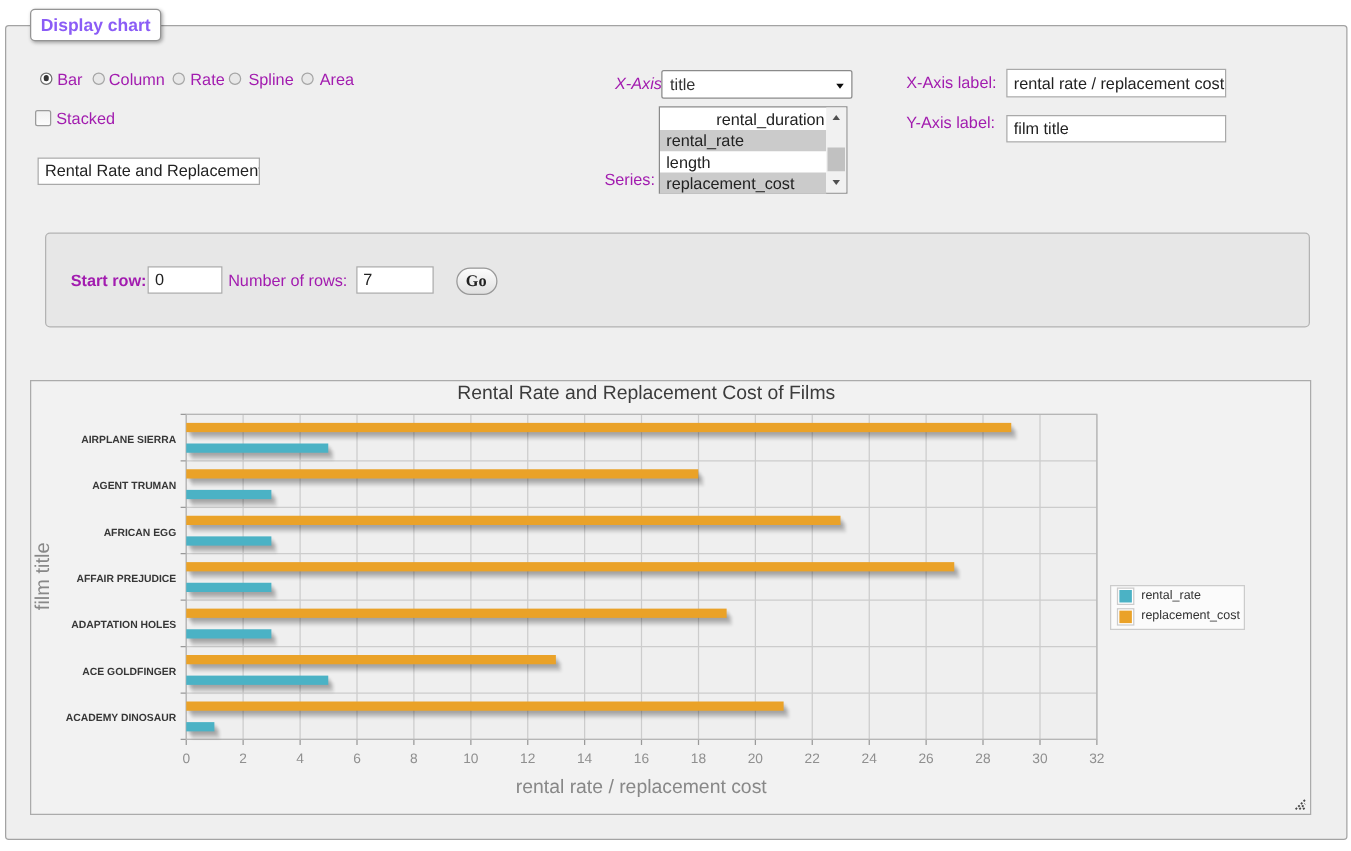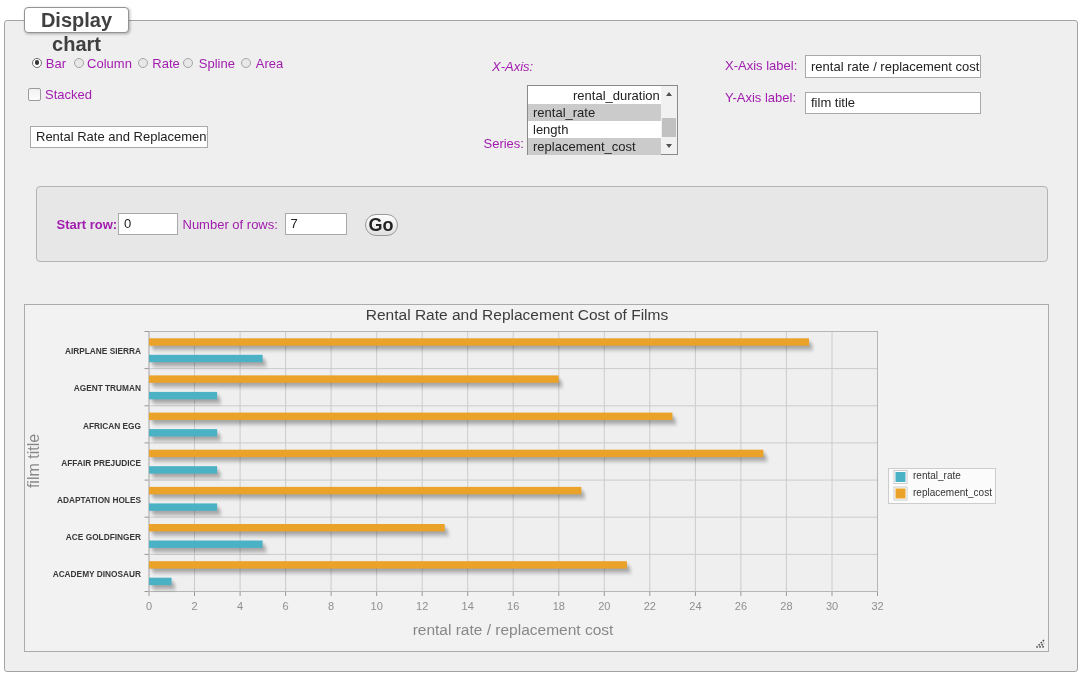--- a/index.html
+++ b/index.html
@@ -13,39 +13,43 @@
          background:#e8e8e8; }
 .radio.on { border-color:#6e6e6e; background:#fff; }
 .radio.on::after { content:""; position:absolute; left:1.8px; top:1.8px; width:4.4px; height:4.4px;
                    border-radius:50%; background:#343434; }
 .opt { position:absolute; left:0; width:133px; height:17px; font-size:13px; color:#222;
        line-height:17px; padding-left:5px; }
 </style></head>
 <body>
 <div id="page">
   <div class="abs" style="left:4px; top:20px; width:1074px; height:652px; border:1px solid #a3a3a3; border-radius:3px; background:#efefef;"></div>
-  <div class="abs" style="left:24px; top:7px; width:105px; height:26px; background:#fff; border:1px solid #949494; border-radius:4px; box-shadow:1px 1px 3px rgba(0,0,0,0.3); font-weight:bold; font-size:20px; color:#404040; text-align:center; line-height:24px;">Display chart</div>
+  <div class="abs" style="left:24px; top:7px; width:105px; height:26px; background:#fff; border:1px solid #949494; border-radius:4px; box-shadow:1px 1px 3px rgba(0,0,0,0.3); font-weight:bold; font-size:14px; color:#8b5cf6; text-align:center; line-height:24px;">Display chart</div>
 
   <span class="radio on" style="left:32px; top:57.5px;"></span>
     <span class="lbl" style="left:45.8px; top:56.5px;">Bar</span>
   <span class="radio" style="left:74px; top:57.5px;"></span>
     <span class="lbl" style="left:87.1px; top:56.5px;">Column</span>
   <span class="radio" style="left:137.5px; top:57.5px;"></span>
     <span class="lbl" style="left:152.3px; top:56.5px;">Rate</span>
   <span class="radio" style="left:183.3px; top:57.5px;"></span>
     <span class="lbl" style="left:198.8px; top:56.5px;">Spline</span>
   <span class="radio" style="left:240.5px; top:57.5px;"></span>
     <span class="lbl" style="left:255.8px; top:56.5px;">Area</span>
 
   <span class="abs" style="left:28px; top:88px; width:12.5px; height:12.5px; border:1px solid #9b9b9b; border-radius:2px; background:linear-gradient(#f1f1f1,#fcfcfc);"></span>
   <span class="lbl" style="left:45px; top:87.5px;">Stacked</span>
 
   <div class="inp" style="left:30px; top:126px; width:178px; height:22px; line-height:20px;">Rental Rate and Replacement Cost of Films</div>
 
   <span class="lbl" style="left:492px; top:60.3px;font-style:italic;">X-Axis:</span>
+  <div class="abs" style="left:529px; top:56px; width:153px; height:23px; background:#fff; border:1px solid #8a8a8a; border-radius:2px;">
+    <span style="position:absolute; left:6px; top:4px; font-size:13px; line-height:13px; color:#333;">title</span>
+    <span style="position:absolute; right:6px; top:10px; width:0; height:0; border-left:3.2px solid transparent; border-right:3.2px solid transparent; border-top:4.3px solid #0c0c0c;"></span>
+  </div>
 
   <span class="lbl" style="left:483.5px; top:137px;">Series:</span>
   <div class="abs" style="left:527px; top:85px; width:151px; height:70px; background:#fff; border:1px solid #8a8a8a;">
     <div class="opt" style="top:0.5px;margin-left:40px;">rental_duration</div>
     <div class="opt" style="top:17.5px; background:#cbcbcb;">rental_rate</div>
     <div class="opt" style="top:34.5px;">length</div>
     <div class="opt" style="top:51.5px; background:#cbcbcb;">replacement_cost</div>
     <div style="position:absolute; right:0; top:0; width:16px; height:68px; background:#f1f1f1;">
       <span style="position:absolute; left:4.5px; top:6px; width:0; height:0; border-left:3.5px solid transparent; border-right:3.5px solid transparent; border-bottom:4px solid #505050;"></span>
       <span style="position:absolute; left:4.5px; bottom:6px; width:0; height:0; border-left:3.5px solid transparent; border-right:3.5px solid transparent; border-top:4px solid #505050;"></span>
@@ -56,21 +60,21 @@
   <span class="lbl" style="left:725px; top:58.5px;">X-Axis label:</span>
   <div class="inp" style="left:805px; top:55px; width:176px; height:23px; line-height:21px;">rental rate / replacement cost</div>
   <span class="lbl" style="left:725px; top:91px;">Y-Axis label:</span>
   <div class="inp" style="left:805px; top:91.5px; width:176px; height:22px; line-height:20px;">film title</div>
 
   <div class="abs" style="left:35.5px; top:186px; width:1012px; height:76px; background:#e7e7e7; border:1px solid #b3b3b3; border-radius:4px;"></div>
   <span class="lbl" style="left:56.5px; top:218px;font-weight:bold;">Start row:</span>
   <div class="inp" style="left:118px; top:213px; width:60px; height:22px; line-height:20px;">0</div>
   <span class="lbl" style="left:182.5px; top:218px;">Number of rows:</span>
   <div class="inp" style="left:284.5px; top:213px; width:62px; height:22px; line-height:20px;">7</div>
-  <div class="abs" style="left:364.5px; top:213.5px; width:33px; height:22px; border:1px solid #999; border-radius:11px; background:linear-gradient(#fdfdfd,#e0e0e0); font-size:18px; font-weight:bold; color:#222; text-align:center; line-height:20px;">Go</div>
+  <div class="abs" style="left:364.5px; top:213.5px; width:33px; height:22px; border:1px solid #999; border-radius:11px; background:linear-gradient(#fdfdfd,#e0e0e0); font-size:13px; font-weight:bold; color:#222; text-align:center; line-height:20px;font-family:Liberation Serif, serif;">Go</div>
 
   <div class="abs" style="left:24px; top:304px; width:1025px; height:348px; background:#f2f2f2; border:1px solid #ababab;"><svg width="1024" height="348" viewBox="0 0 1024 348" font-family="&quot;Liberation Sans&quot;,sans-serif">
         <defs>
           <filter id="blur" x="-10%" y="-60%" width="130%" height="260%">
             <feGaussianBlur stdDeviation="1.4"></feGaussianBlur>
           </filter>
         </defs>
         <rect x="124.0" y="26.5" width="728.5" height="260.0" fill="#efefef"></rect>
         <g stroke="#cccccc" stroke-width="1">
           <line x1="124.0" y1="26.5" x2="124.0" y2="286.5"></line>

